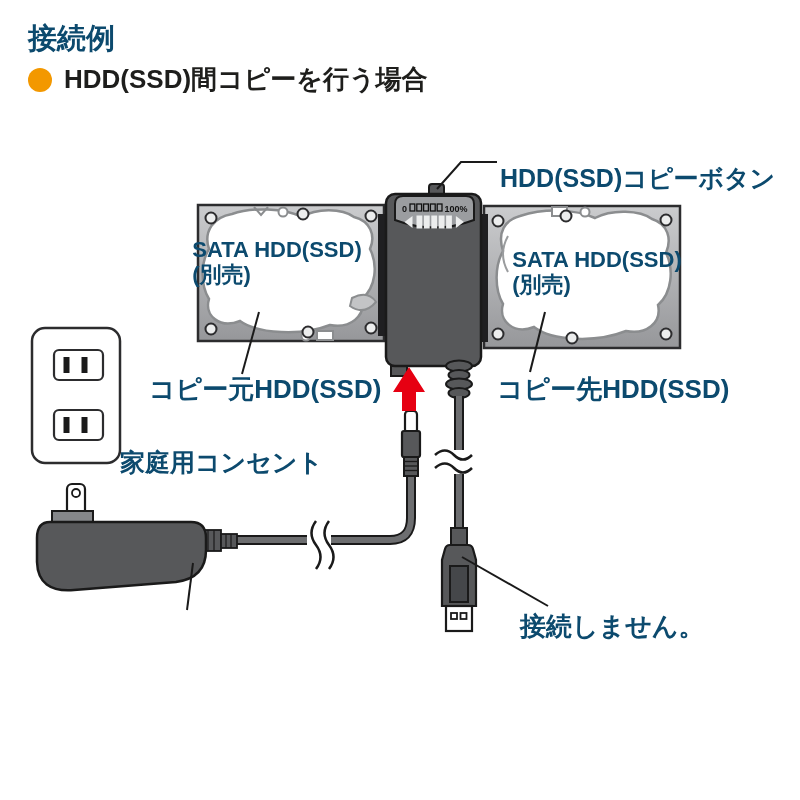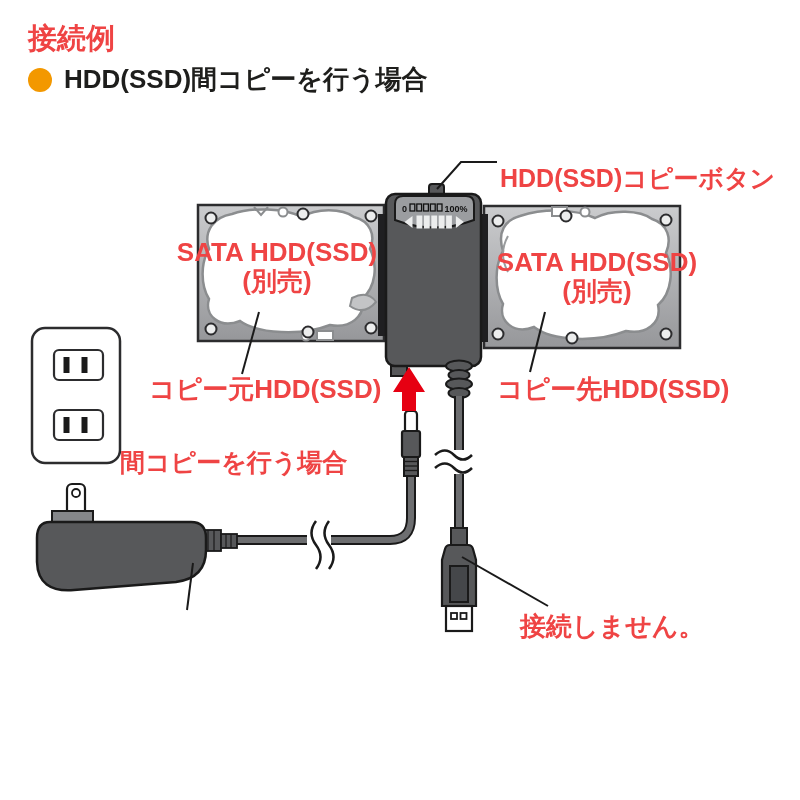--- a/index.html
+++ b/index.html
@@ -2,29 +2,29 @@
 <html><head>
 <meta charset="utf-8">
 <style>
   html,body{margin:0;padding:0;background:#ffffff;}
   #stage{
     position:relative;width:800px;height:800px;background:#ffffff;overflow:hidden;
     font-family:"Liberation Sans","DejaVu Sans",sans-serif;color:#1e1e1c;
   }
   #diagram-svg{position:absolute;left:0;top:0;}
   .label{
-    position:absolute;font-weight:bold;color:#ef4444;white-space:nowrap;
+    position:absolute;font-weight:bold;color:#0c4a6e;white-space:nowrap;
     font-family:"Liberation Sans","DejaVu Sans",sans-serif;line-height:1.12;
   }
   .page-title{left:28px;top:22px;font-size:29px;}
   .bullet-row{left:28px;top:62px;display:flex;align-items:center;gap:12px;}
   .bullet-dot{width:24px;height:24px;border-radius:50%;background:#f39800;flex:0 0 auto;}
   .bullet-text{font-size:26px;font-weight:bold;}
   .copy-button-label{left:500px;top:164px;font-size:25px;}
-  .hdd-caption{text-align:center;font-size:26px;transform:translateX(-50%);}
+  .hdd-caption{text-align:left;font-size:22px;transform:translateX(-50%);}
   .left-hdd-caption{left:277px;top:238px;}
   .right-hdd-caption{left:597px;top:248px;}
   .source-label{left:149px;top:375px;font-size:26px;}
   .dest-label{left:497px;top:375px;font-size:26px;}
   .outlet-label{left:120px;top:448px;font-size:25px;}
   .adapter-label{left:84px;top:612px;font-size:26px;}
   .usb-note-label{left:520px;top:612px;font-size:26px;text-align:center;}
 </style>
 </head>
 <body>
@@ -213,18 +213,18 @@
 
   <div class="label hdd-caption right-hdd-caption">
     <span style="display:block">SATA HDD(SSD)</span>
     <span style="display:block">(別売)</span>
   </div>
 
   <div class="label dest-label">コピー先HDD(SSD)</div>
   <div class="label source-label">コピー元HDD(SSD)</div>
 
   <div class="label outlet-label">
-    <span style="display:block">間コピーを行う場合</span>
+    <span style="display:block">家庭用コンセント</span>
   </div>
 
   <div class="label usb-note-label">接続しません。</div>
 
 </div>
 
 </body></html>

